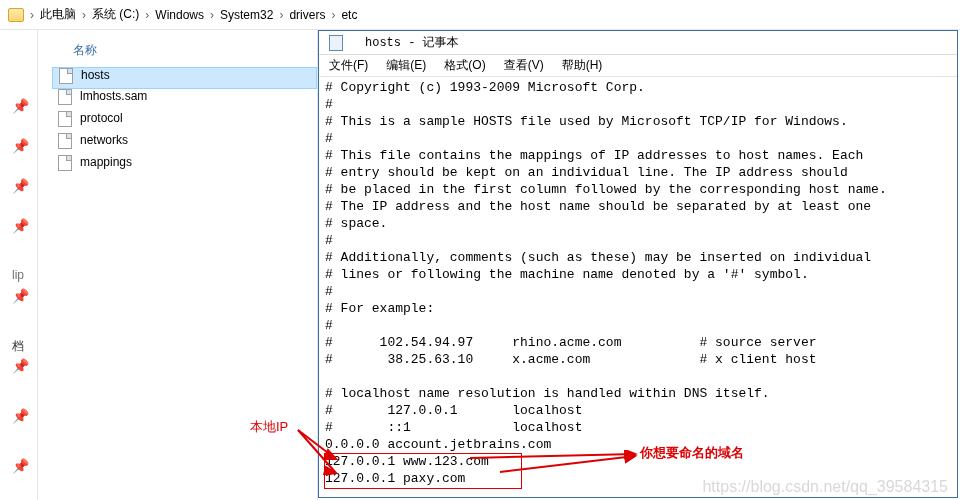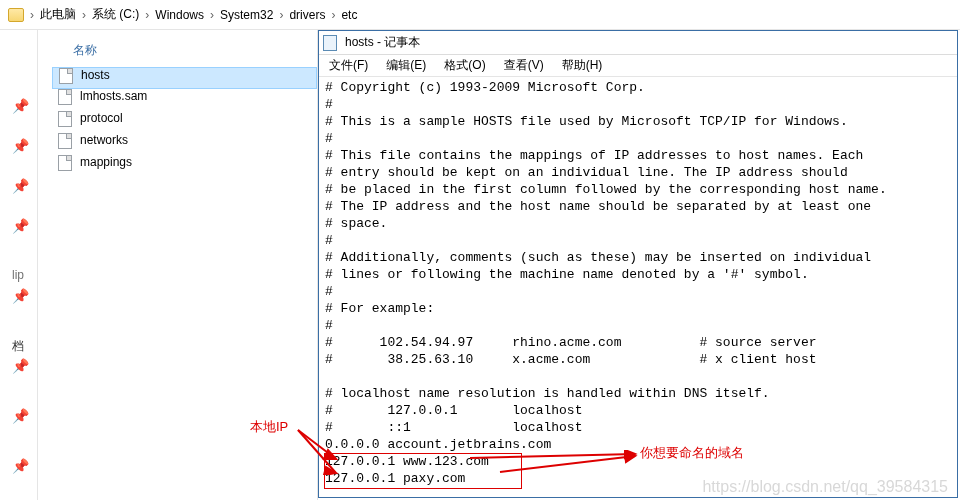--- a/index.html
+++ b/index.html
@@ -10,26 +10,26 @@
     .main { display: flex; height: 470px; }
     .pinned-col { width: 38px; border-right: 1px solid #e5e5e5; position: relative; }
     .pin { position: absolute; left: 12px; color: #6b6b6b; font-size: 14px; }
     .sidebar { width: 280px; border-right: 1px solid #e5e5e5; padding: 8px 0 0 14px; }
     .col-header { color: #3a6ea5; padding: 4px 0 8px 0; margin-left: 21px; }
     .file-row { display: flex; height: 22px; padding-left: 6px; }
     .file-row.sel { background: #cce8ff; border: 1px solid #99d1ff; }
     .file-icon { width: 14px; height: 16px; background: #fff; border: 1px solid #9aa0a6; margin-right: 8px; position: relative; }
     .file-icon::after { content:''; position:absolute; top:0; right:0; width:4px; height:4px; background:#e0e0e0; border-left:1px solid #9aa0a6; border-bottom:1px solid #9aa0a6; }
     .notepad { position: absolute; left: 318px; top: 30px; width: 640px; height: 468px; border: 1px solid #3a6ea5; background: #fff; }
-    .np-title { height: 24px; background: #fff; display: flex; align-items: center; padding-left: 4px; gap: 8px; border-bottom: 1px solid #dcdcdc; }
+    .np-title { height: 24px; background: #fff; display: flex; align-items: center; padding-left: 10px; gap: 22px; border-bottom: 1px solid #dcdcdc; font-family: Liberation Mono, monospace; }
     .np-icon { width: 14px; height: 16px; background: #eaf3fb; border: 1px solid #5b8bb4; }
     .np-menu { height: 22px; display: flex; align-items: center; gap: 18px; padding-left: 10px; font-size: 12px; border-bottom: 1px solid #e5e5e5; }
     .np-body { font-family: "SimSun","Courier New",monospace; font-size: 13px; line-height: 17px; padding: 2px 6px; white-space: pre; }
     .anno-left { position: absolute; left: 250px; top: 418px; color: #d00; font-size: 13px; }
-    .anno-right { position: absolute; left: 640px; top: 444px; color: #d00; font-size: 13px; }
+    .anno-right { position: absolute; left: 640px; top: 444px; color: #d00; font-size: 13px; font-weight: bold; }
     .arrow { position: absolute; pointer-events: none; }
     .redbox { position: absolute; border: 1px solid #d00; }
     .watermark { position: absolute; right: 12px; bottom: 4px; color: #d8d8d8; font-size: 16px; font-family: Arial; }
     svg.arr { stroke: #d00; stroke-width: 2; fill: #d00; }
   </style>
 </head>
 <body>
 
 <div class="breadcrumb">
   <span class="folder-icon"></span>

